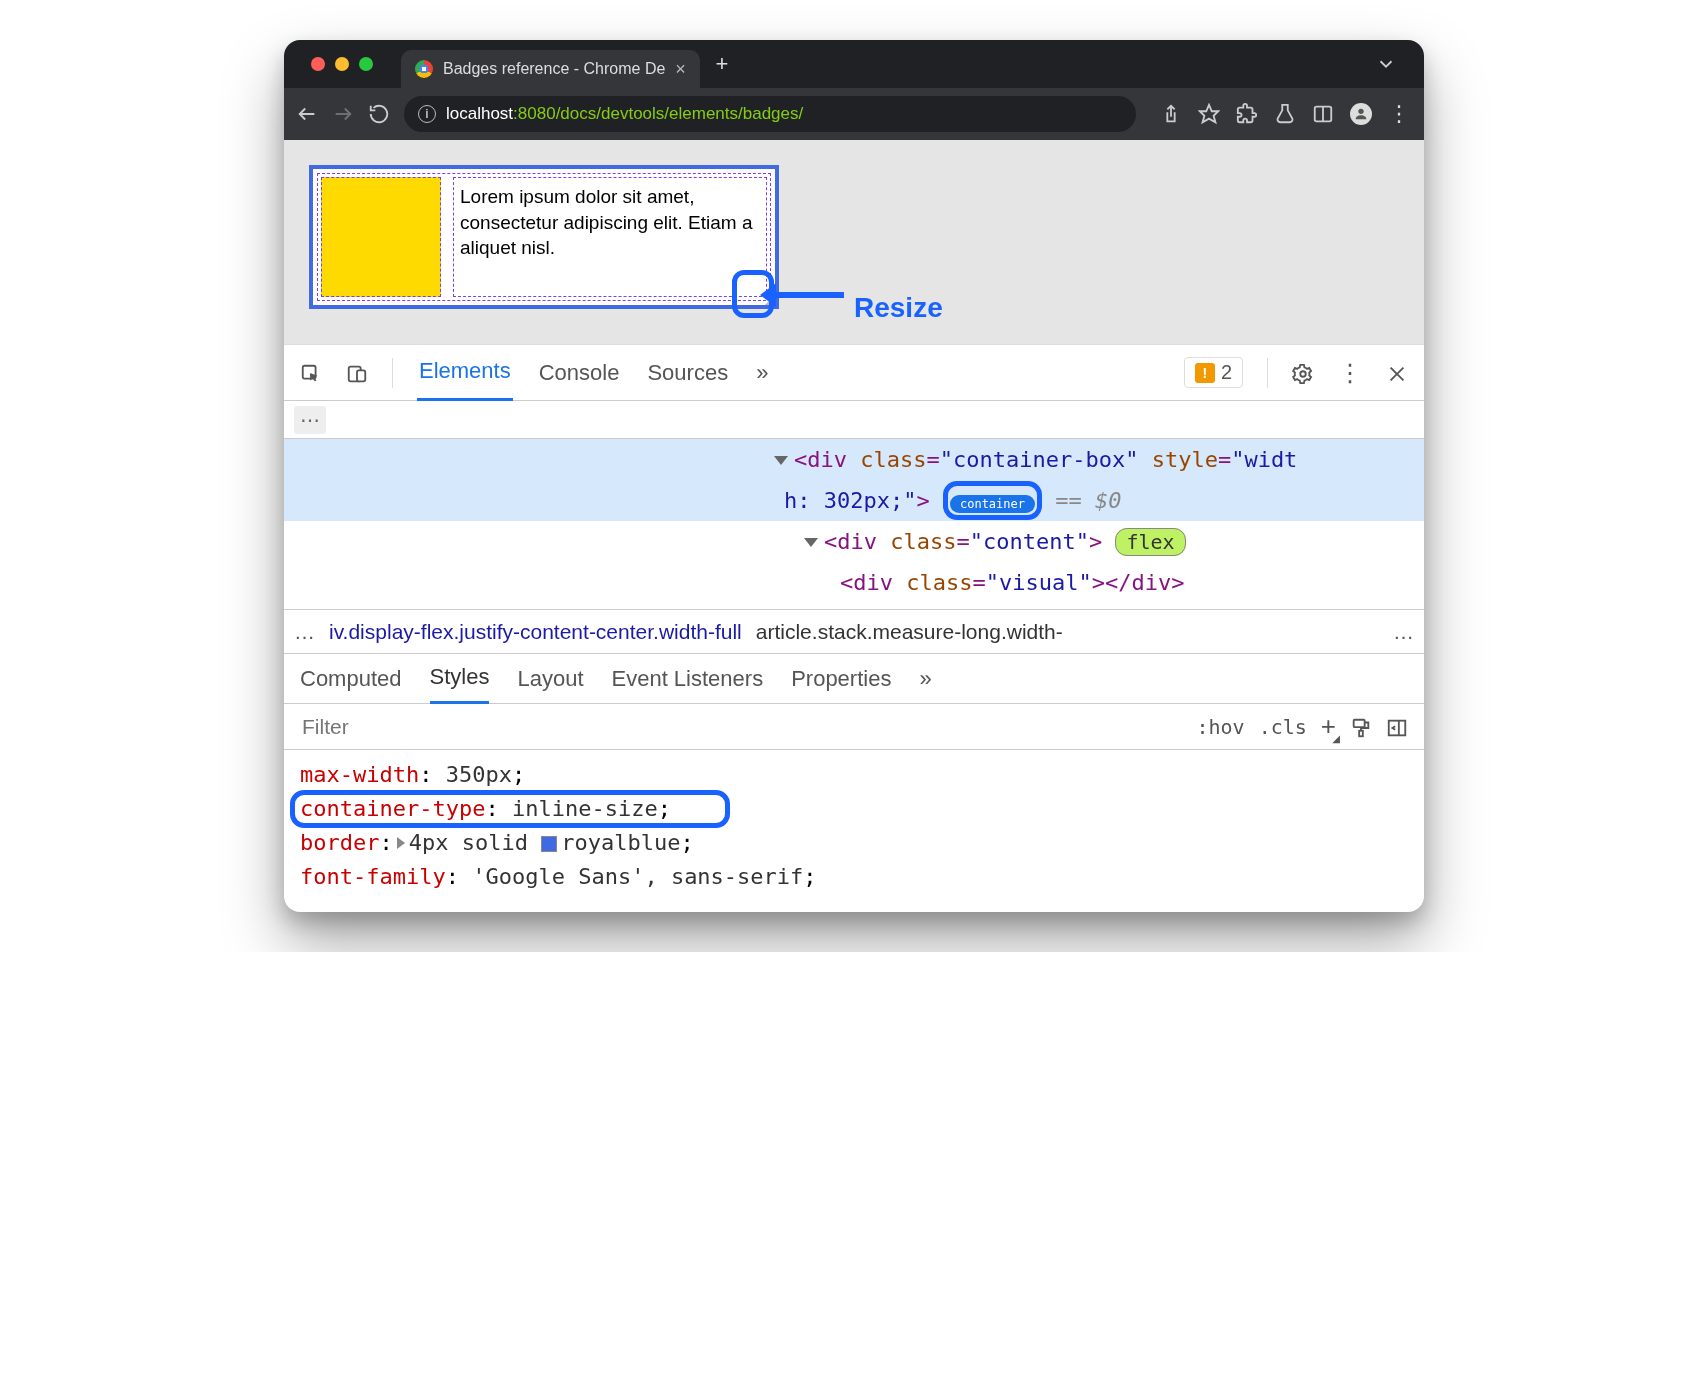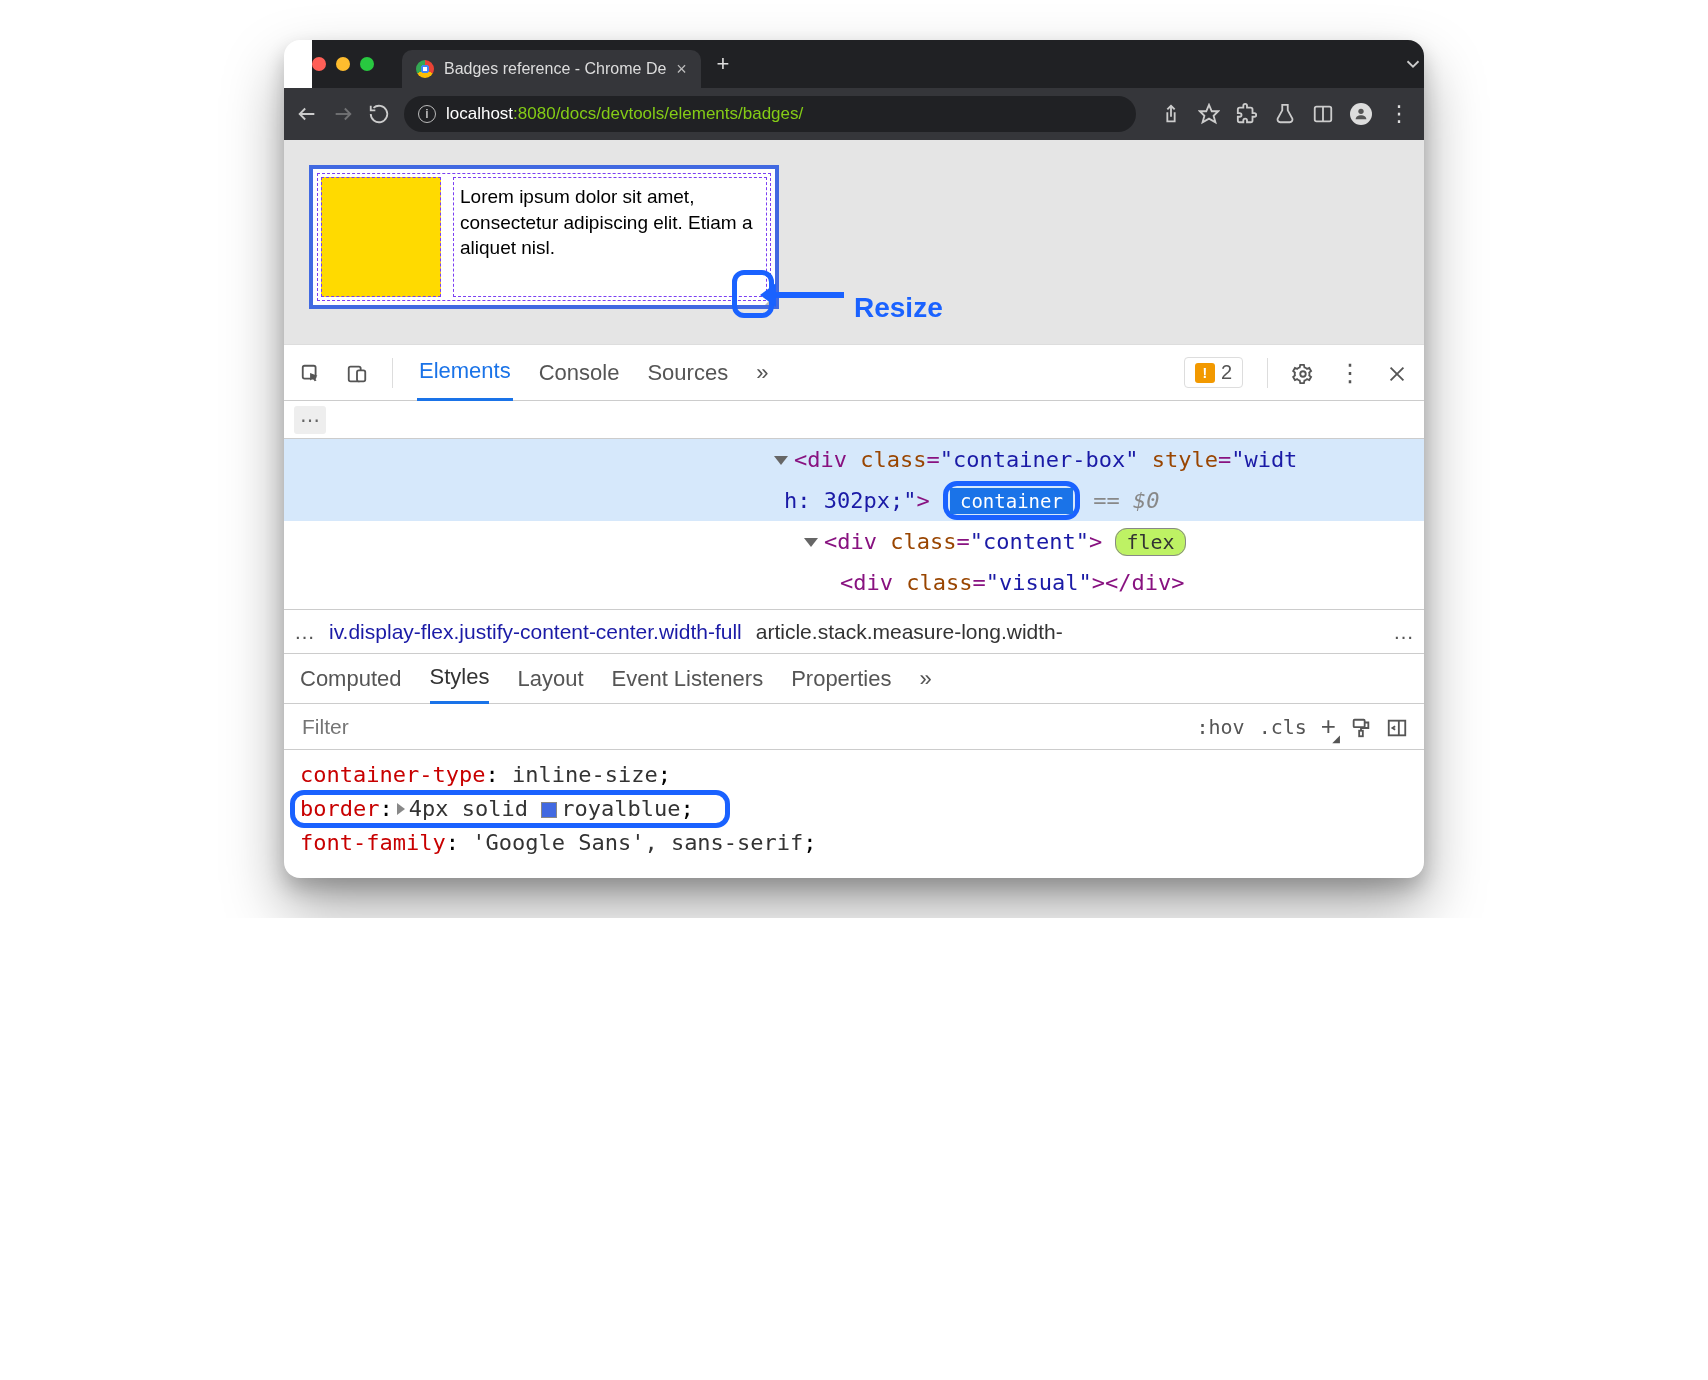--- a/index.html
+++ b/index.html
@@ -9,21 +9,21 @@
   .frame {
     width: 1140px;
     background:#fff;
     border-radius:16px;
     box-shadow: 0 30px 60px rgba(0,0,0,.35), 0 10px 20px rgba(0,0,0,.2);
     overflow:hidden;
     position:relative;
   }
 
   
-  .titlebar { background:#202124; height:48px; display:flex; align-items:center; padding:0 0; color:#ddd;margin-left:28px; }
+  .titlebar { background:#202124; height:48px; display:flex; align-items:center; padding:0 27px; color:#ddd; }
   .tl-dots { display:flex; gap:10px; margin-right:28px; }
   .dot { width:14px; height:14px; border-radius:50%; }
   .red{background:#ff5f57}.yellow{background:#febc2e}.green{background:#28c840}
   .tab { display:flex; align-items:center; gap:10px; background:#35363a; border-radius:10px 10px 0 0; height:38px; padding:0 14px; font-size:16px; margin-top:10px; max-width:340px;}
   .chrome-logo{width:18px;height:18px;border-radius:50%;background:
     radial-gradient(circle at 50% 50%, #fff 0 18%, #4285f4 18% 34%, transparent 34%),
     conic-gradient(#ea4335 0 120deg,#fbbc05 120deg 240deg,#34a853 240deg 360deg);}
   .tab-x{margin-left:auto;font-size:18px;color:#bbb}
   .plus-tab{width:28px;height:28px;display:flex;align-items:center;justify-content:center;color:#ddd;font-size:22px;margin-left:8px}
   .chev{margin-left:auto;color:#ddd}
@@ -69,21 +69,21 @@
   .dom-crumb .more{background:#eee;padding:2px 6px;border-radius:3px;margin-right:6px}
 
   
   .dom-tree{background:#fff;font-family:Menlo,Consolas,monospace;font-size:22px;line-height:1.5;position:relative;border-bottom:1px solid #ccc;padding-bottom:6px}
   .dom-line{padding:4px 10px 4px 10px;white-space:pre}
   .sel{background:#d6e8fb}
   .attr{color:#994500}
   .val{color:#1a1aa6}
   .punct{color:#881280}
   .eq0{color:#888;font-style:italic}
-  .badge{background:#1a73e8;color:#fff;border-radius:0;padding:2px 10px;font-size:19px;font-family:Menlo,monospace}
+  .badge{background:#1a73e8;color:#fff;border-radius:12px;padding:2px 10px;font-size:12px;font-family:Menlo,monospace}
   .badge-ring{border:5px solid #1a62ff;border-radius:14px;padding:2px}
   .flex-badge{border:1px solid #888;border-radius:12px;padding:1px 10px;font-size:20px;color:#333;background:#bef264;font-family:Menlo,monospace}
   .indent1{padding-left:40px}
   .indent2{padding-left:70px}
   .tri{display:inline-block;width:0;height:0;border-left:7px solid transparent;border-right:7px solid transparent;border-top:9px solid #666;margin-right:6px;vertical-align:2px}
 
   
   .crumbs{height:44px;border-bottom:1px solid #ccc;display:flex;align-items:center;padding:0 10px;font-size:21px;color:#555;gap:14px;font-family:-apple-system,Arial}
   .crumbs .pill{color:#1a1aa6}
   .crumbs .more{color:#555}
@@ -270,19 +270,20 @@
           <rect x="10" y="15" width="4" height="6"></rect>
         </svg></span>
     <span><svg class="svg-ico" viewBox="0 0 24 24">
           <rect x="3" y="4" width="18" height="16"></rect>
           <line x1="14" y1="4" x2="14" y2="20"></line>
           <polyline points="10 10 7 12 10 14"></polyline>
         </svg></span>
   </div>
 
   <div class="css">
+    <div><span class="prop">max-width</span>: <span class="pval">350px</span>;</div>
     <div><span class="prop">container-type</span>: <span class="pval">inline-size</span>;</div>
     <div><span class="prop">border</span>:<span class="expand-tri"></span><span class="pval">4px solid </span><span class="swatch"></span><span class="pval">royalblue</span>;</div>
     <div><span class="prop">font-family</span>: <span class="pval">'Google Sans', sans-serif</span>;</div>
     <div class="hl-ring"></div>
   </div>
 
 </div>
 
 </body></html>

